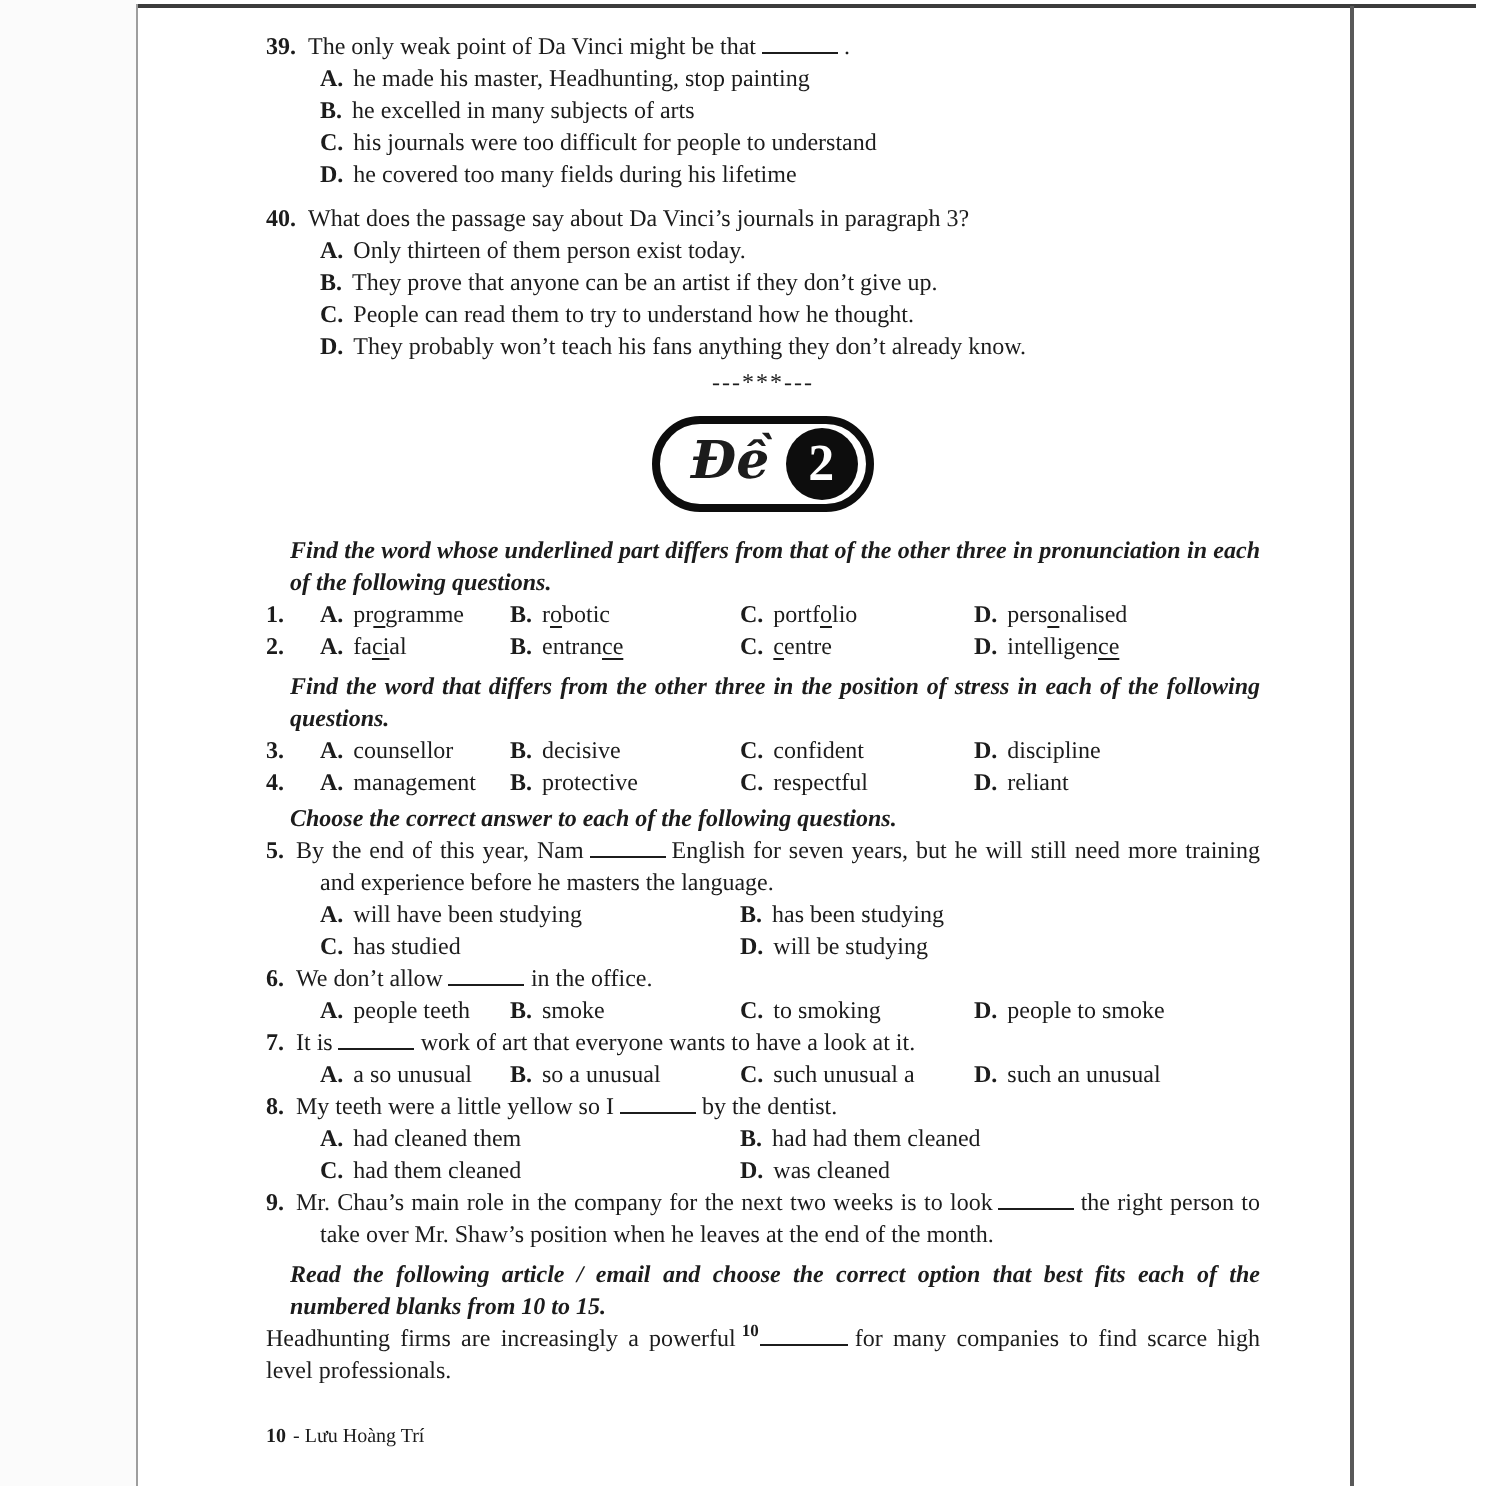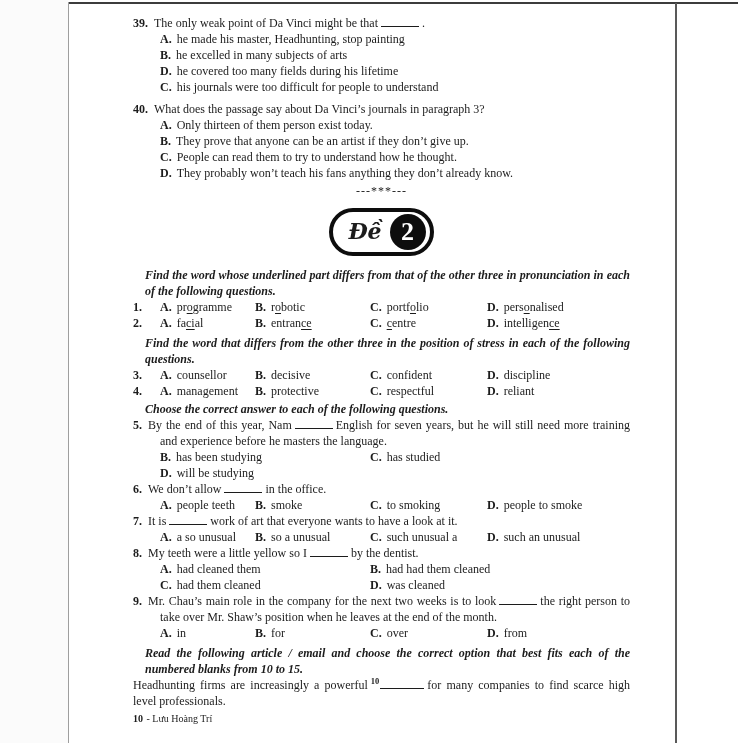--- a/index.html
+++ b/index.html
@@ -19,21 +19,21 @@
   .blank.wide{width:44px;}
   .row4{display:grid;grid-template-columns:95px 115px 117px 1fr;padding-left:27px;}
   .row4n{display:grid;grid-template-columns:27px 95px 115px 117px 1fr;}
   .row2{display:grid;grid-template-columns:210px 1fr;padding-left:27px;}
   .instr{font-weight:700;font-style:italic;text-align:justify;margin-left:12px;}
   .just{text-align:justify;}
   .sep{text-align:center;letter-spacing:1px;}
   .badge-row{text-align:center;margin:9px 0 11px;}
   .badge{display:inline-flex;align-items:center;border:4px solid #0d0d0d;border-radius:27px;
          height:40px;padding:0 4px 0 15px;gap:8px;background:#fff;}
-  .badge-label{font-family:"DejaVu Serif",serif;font-style:italic;font-weight:700;font-size:22px;
+  .badge-label{font-family:"DejaVu Serif",serif;font-style:italic;font-weight:700;font-size:26px;
                line-height:1;padding-bottom:3px;}
   .badge-circle{width:36px;height:36px;border-radius:50%;background:#0d0d0d;color:#fff;
                 display:flex;align-items:center;justify-content:center;}
   .badge-num{font-weight:700;font-size:26px;line-height:1;}
   .u{text-decoration:underline;text-underline-offset:2px;}
   sup.supnum{font-weight:700;font-size:8.5px;margin-left:3px;line-height:0;}
   .mt2{margin-top:2px;} .mt4{margin-top:4px;} .mt6{margin-top:6px;}
   .footer{position:absolute;left:133px;top:711px;font-size:10px;line-height:16px;}
   .footer b{margin-right:1px;}
 </style>
@@ -46,22 +46,22 @@
   <div class="border-left"></div>
   <div class="border-right"></div>
 
   <div class="content">
 
     <section>
       <p class="qline"><b class="ql">39.</b><span>The only weak point of Da Vinci might be that</span><span class="blank"></span><span>.</span></p>
       <div class="opts">
         <p><b class="ol">A.</b><span>he made his master, Headhunting, stop painting</span></p>
         <p><b class="ol">B.</b><span>he excelled in many subjects of arts</span></p>
+        <p><b class="ol">C.</b><span>his journals were too difficult for people to understand</span></p>
         <p><b class="ol">D.</b><span>he covered too many fields during his lifetime</span></p>
-        <p><b class="ol">C.</b><span>his journals were too difficult for people to understand</span></p>
       </div>
     </section>
 
     <section class="mt6">
       <p class="qline"><b class="ql">40.</b><span>What does the passage say about Da Vinci’s journals in paragraph 3?</span></p>
       <div class="opts">
         <p><b class="ol">A.</b><span>Only thirteen of them person exist today.</span></p>
         <p><b class="ol">B.</b><span>They prove that anyone can be an artist if they don’t give up.</span></p>
         <p><b class="ol">C.</b><span>People can read them to try to understand how he thought.</span></p>
         <p><b class="ol">D.</b><span>They probably won’t teach his fans anything they don’t already know.</span></p>
@@ -113,20 +113,21 @@
       <span><b class="ol">B.</b><span>protective</span></span>
       <span><b class="ol">C.</b><span>respectful</span></span>
       <span><b class="ol">D.</b><span>reliant</span></span>
     </div>
 
     <p class="instr mt2">Choose the correct answer to each of the following questions.</p>
 
     <section>
       <p class="qline just"><b class="ql">5.</b><span>By the end of this year, Nam</span><span class="blank"></span><span>English for seven years, but he will still need more training and experience before he masters the language.</span></p>
       <div class="row2">
+        <span><b class="ol">A.</b><span>will have been studying</span></span>
         <span><b class="ol">B.</b><span>has been studying</span></span>
         <span><b class="ol">C.</b><span>has studied</span></span>
         <span><b class="ol">D.</b><span>will be studying</span></span>
       </div>
     </section>
 
     <section>
       <p class="qline"><b class="ql">6.</b><span>We don’t allow</span><span class="blank"></span><span>in the office.</span></p>
       <div class="row4">
         <span><b class="ol">A.</b><span>people teeth</span></span>
@@ -151,26 +152,20 @@
       <div class="row2">
         <span><b class="ol">A.</b><span>had cleaned them</span></span>
         <span><b class="ol">B.</b><span>had had them cleaned</span></span>
         <span><b class="ol">C.</b><span>had them cleaned</span></span>
         <span><b class="ol">D.</b><span>was cleaned</span></span>
       </div>
     </section>
 
     <section>
       <p class="qline just"><b class="ql">9.</b><span>Mr. Chau’s main role in the company for the next two weeks is to look</span><span class="blank"></span><span>the right person to take over Mr. Shaw’s position when he leaves at the end of the month.</span></p>
-      <div class="row4">
-        <span><b class="ol">A.</b><span>in</span></span>
-        <span><b class="ol">B.</b><span>for</span></span>
-        <span><b class="ol">C.</b><span>over</span></span>
-        <span><b class="ol">D.</b><span>from</span></span>
-      </div>
     </section>
 
     <p class="instr mt4">Read the following article / email and choose the correct option that best fits each of the numbered blanks from 10 to 15.</p>
     <p class="just"><span>Headhunting firms are increasingly a powerful</span><sup class="supnum">10</sup><span class="blank wide" style="margin-left:1px;"></span><span>for many companies to find scarce high level professionals.</span></p>
 
   </div>
 
   <p class="footer"><b>10</b><span> - Lưu Hoàng Trí</span></p>
 </div>
 

